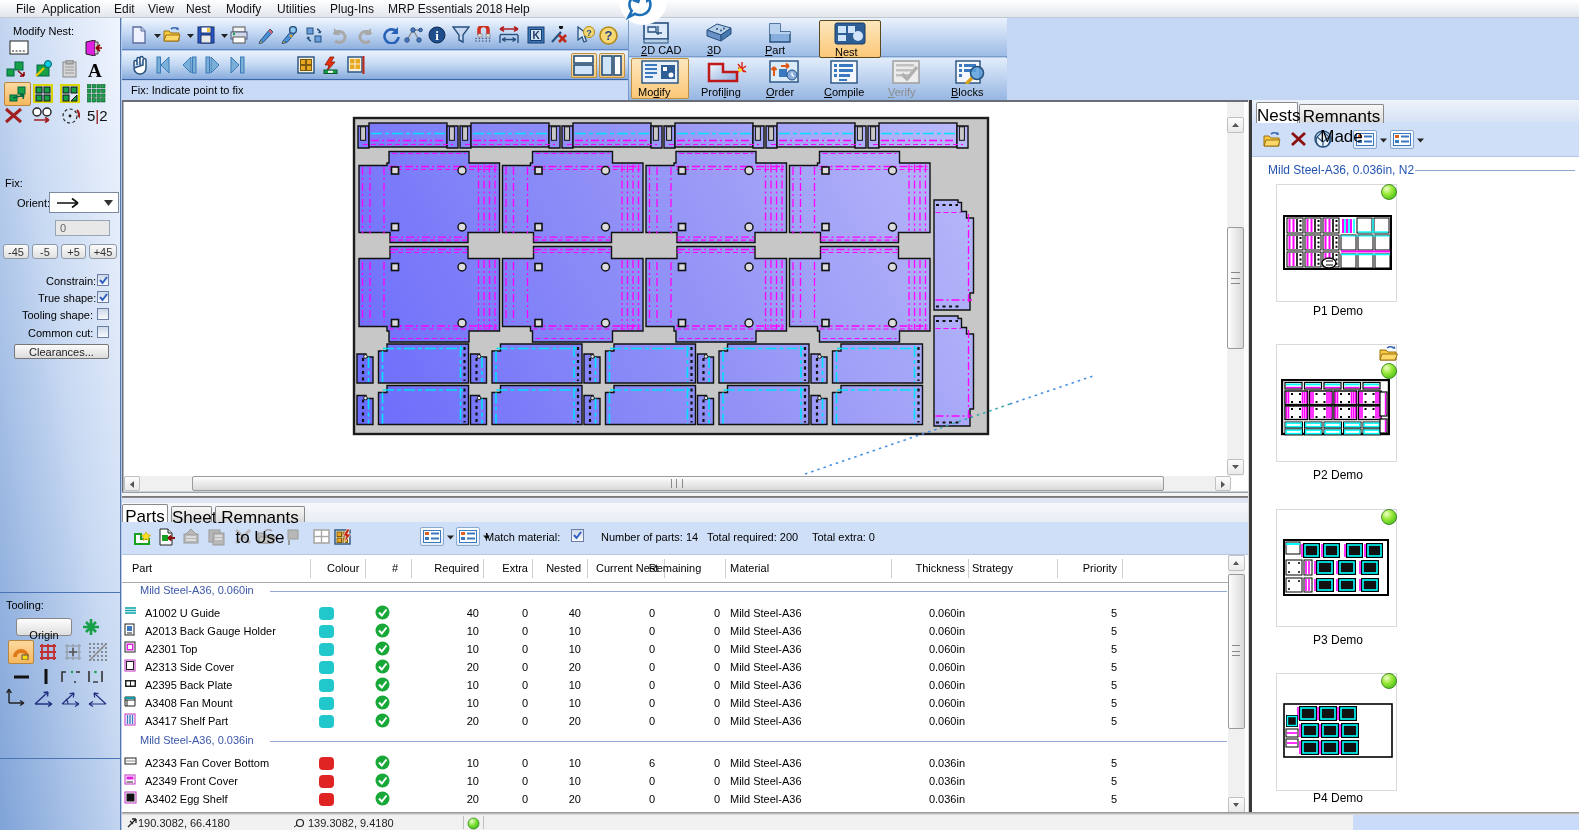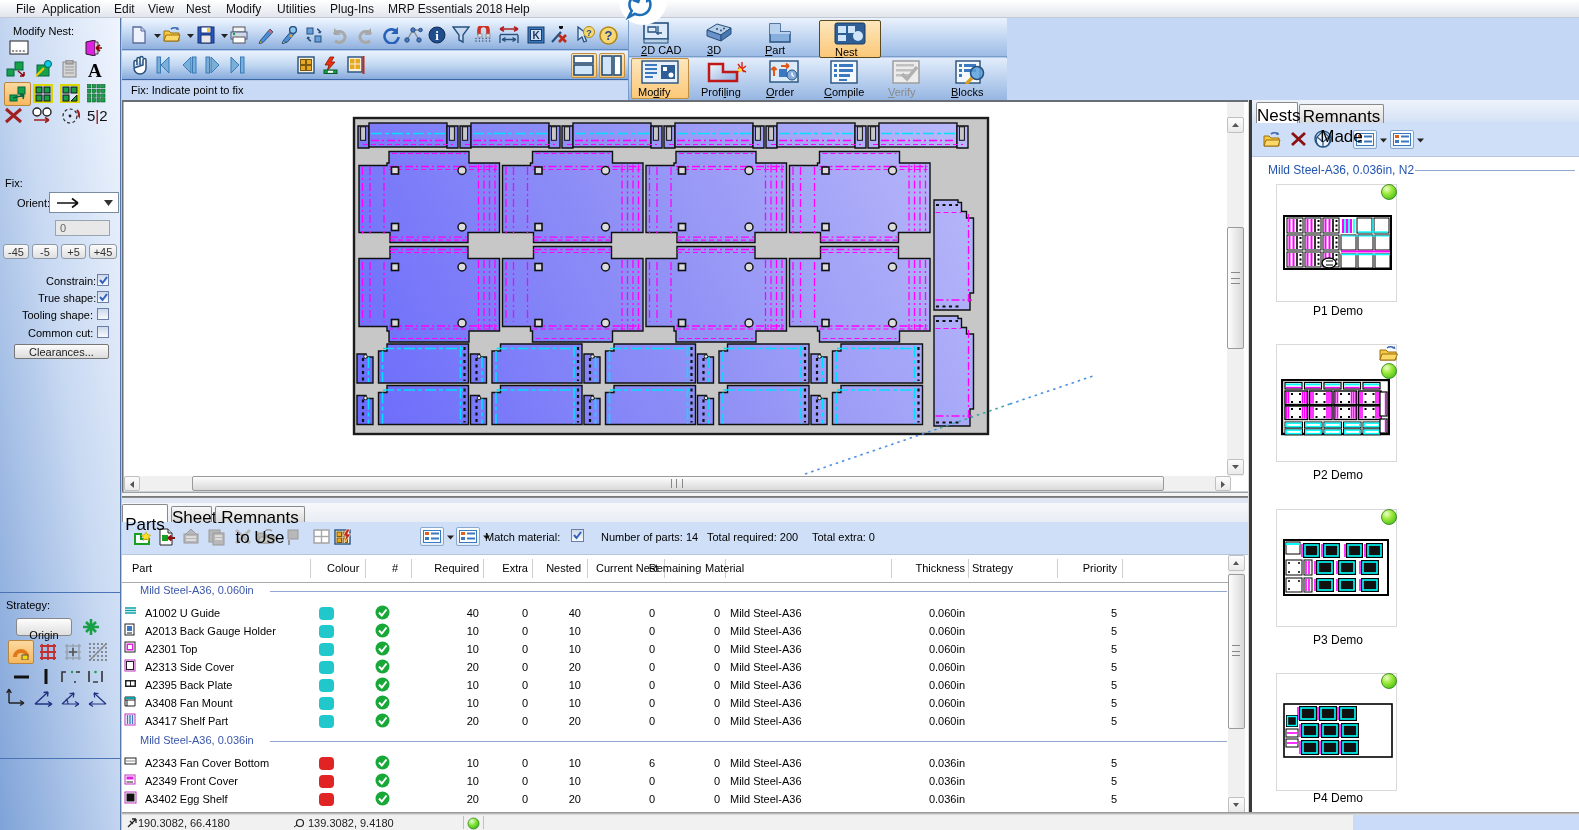--- a/index.html
+++ b/index.html
@@ -151,21 +151,21 @@
     <div class="abs" style="left:97px;top:273px;width:12px;height:12px;background:linear-gradient(#ccd8e8,#f8fafc);border:1px solid #6a7ea8"></div>
     <svg class="abs" style="left:98px;top:274px" width="11" height="11">
       <path d="M2 5 L4.5 8 L9 2" stroke="#3060c0" stroke-width="2" fill="none"></path>
     </svg>
     <span style="position:absolute;left:22px;top:291px">Tooling shape:</span>
     <div class="abs" style="left:97px;top:290px;width:12px;height:12px;background:linear-gradient(#ccd8e8,#f8fafc);border:1px solid #6a7ea8"></div>
     <span style="position:absolute;left:28px;top:309px">Common cut:</span>
     <div class="abs" style="left:97px;top:308px;width:12px;height:12px;background:linear-gradient(#ccd8e8,#f8fafc);border:1px solid #6a7ea8"></div>
     <div class="abs" style="left:14px;top:326px;width:95px;height:15px;background:linear-gradient(#fbfbfb,#dcdcdc);border:1px solid #777;border-radius:2px;text-align:center;color:#222;padding-top:1px">Clearances...</div>
     <div class="abs" style="left:0;top:574px;width:121px;height:1px;background:#4a74b4"></div>
-    <span style="position:absolute;left:6px;top:581px">Strategy:</span>
+    <span style="position:absolute;left:6px;top:581px">Tooling:</span>
     <div class="abs" style="left:16px;top:600px;width:56px;height:18px;background:linear-gradient(#fdfdfd,#dedede);border:1px solid #888;border-radius:3px;text-align:center;padding-top:10px">Origin</div>
     <svg class="abs" style="left:82px;top:600px" width="18" height="18">
       <path d="M9 1 V17 M1 9 H17 M4 4 L14 14 M14 4 L4 14" stroke="#18a048" stroke-width="2.6"></path>
       <circle cx="9" cy="9" r="2.2" fill="#18a048"></circle>
     </svg>
     <div class="abs" style="left:8px;top:622px;width:26px;height:24px;background:linear-gradient(#fcd9a0,#f6b85e);border:1px solid #b8863c;border-radius:2px"></div>
     <svg class="abs" style="left:12px;top:626px" width="18" height="16">
       <path d="M3 13 a6 6 0 1 1 12 0" fill="none" stroke="#e07818" stroke-width="4"></path>
       <rect x="10" y="11" width="6" height="5" fill="#f8d800" stroke="#555"></rect>
     </svg>
@@ -1203,21 +1203,21 @@
           <stop offset="0.4" stop-color="#9ae838"></stop>
           <stop offset="1" stop-color="#30b414"></stop>
         </radialGradient>
       </defs>
       <circle cx="8" cy="8" r="7.5" fill="url(#gs)" stroke="#2a7a10" stroke-width="0.8"></circle>
     </svg>
     <div class="thlabel" style="left:26px;top:691px">P4 Demo</div>
   </div>
 <div id="bottompanel" class="abs">
     <div style="position:absolute;left:0;top:0;width:1126px;height:19px;background:linear-gradient(#f6f8fb,#e8edf4)"></div>
-    <div class="tab tabon" style="left:0px;top:1px;width:46px;height:18px;padding-top:10px">Parts</div>
+    <div class="tab tabon" style="left:0px;top:1px;width:46px;height:18px;padding-top:2px">Parts</div>
     <div class="tab taboff" style="left:49px;top:3px;width:41px;height:16px;padding-top:1px">Sheets</div>
     <div class="tab taboff" style="left:93px;top:3px;width:90px;height:16px;padding-top:1px">Remnants to Use</div>
     <div style="position:absolute;left:0;top:19px;width:1126px;height:33px;background:#cfdff7;border-bottom:1px solid #b7c6e0"></div>
     <svg style="position:absolute;left:11px;top:25px" width="19" height="18">
       <path d="M2 6 V16 H16 V11 H8 V6 Z" fill="#fff" stroke="#18a020" stroke-width="2"></path>
       <path d="M13 4 l1.6 2.8 3 .4 -2.2 2.2 .5 3 -2.9 -1.5 -2.9 1.5 .5 -3 -2.2 -2.2 3 -.4 Z" fill="#ffe020" stroke="#c8a000" stroke-width="0.7"></path>
     </svg>
     <svg style="position:absolute;left:36px;top:25px" width="18" height="18">
       <path d="M2 1 H10 L14 5 V17 H2 Z" fill="#fff" stroke="#222"></path>
       <path d="M10 1 V5 H14" fill="#d8e8d8" stroke="#222"></path>
@@ -1305,21 +1305,21 @@
     <div class="hsep" style="left:934.5px;top:56px"></div>
     <div class="hsep" style="left:1000px;top:56px"></div>
     <div class="hcell" style="left:10px;top:59px">Part</div>
     <div class="hcell" style="left:205px;top:59px">Colour</div>
     <div class="hcell" style="left:270px;top:59px">#</div>
     <div class="hcell" style="left:267px;top:59px;width:90px;text-align:right">Required</div>
     <div class="hcell" style="left:316px;top:59px;width:90px;text-align:right">Extra</div>
     <div class="hcell" style="left:369px;top:59px;width:90px;text-align:right">Nested</div>
     <div class="hcell" style="left:474px;top:59px">Current Nest</div>
     <div class="hcell" style="left:508px;top:59px;width:90px;text-align:center">Remaining</div>
-    <div class="hcell" style="left:583px;top:59px">Material</div>
+    <div class="hcell" style="left:608px;top:59px">Material</div>
     <div class="hcell" style="left:753px;top:59px;width:90px;text-align:right">Thickness</div>
     <div class="hcell" style="left:850px;top:59px">Strategy</div>
     <div class="hcell" style="left:905px;top:59px;width:90px;text-align:right">Priority</div>
     <div class="grp" style="left:18px;top:81px">Mild Steel-A36, 0.060in</div>
     <div style="position:absolute;left:148px;top:88px;width:957px;height:1px;background:#93a8d2"></div>
     <div class="row" style="top:101px">
       <svg style="position:absolute;left:2px;top:1px" width="18" height="13">
         <path d="M1 3 h11 M1 5.5 h11 M1 8 h11" stroke="#0aa0a8" stroke-width="1.6"></path>
       </svg>
       <span style="left:23px">A1002 U Guide</span>

